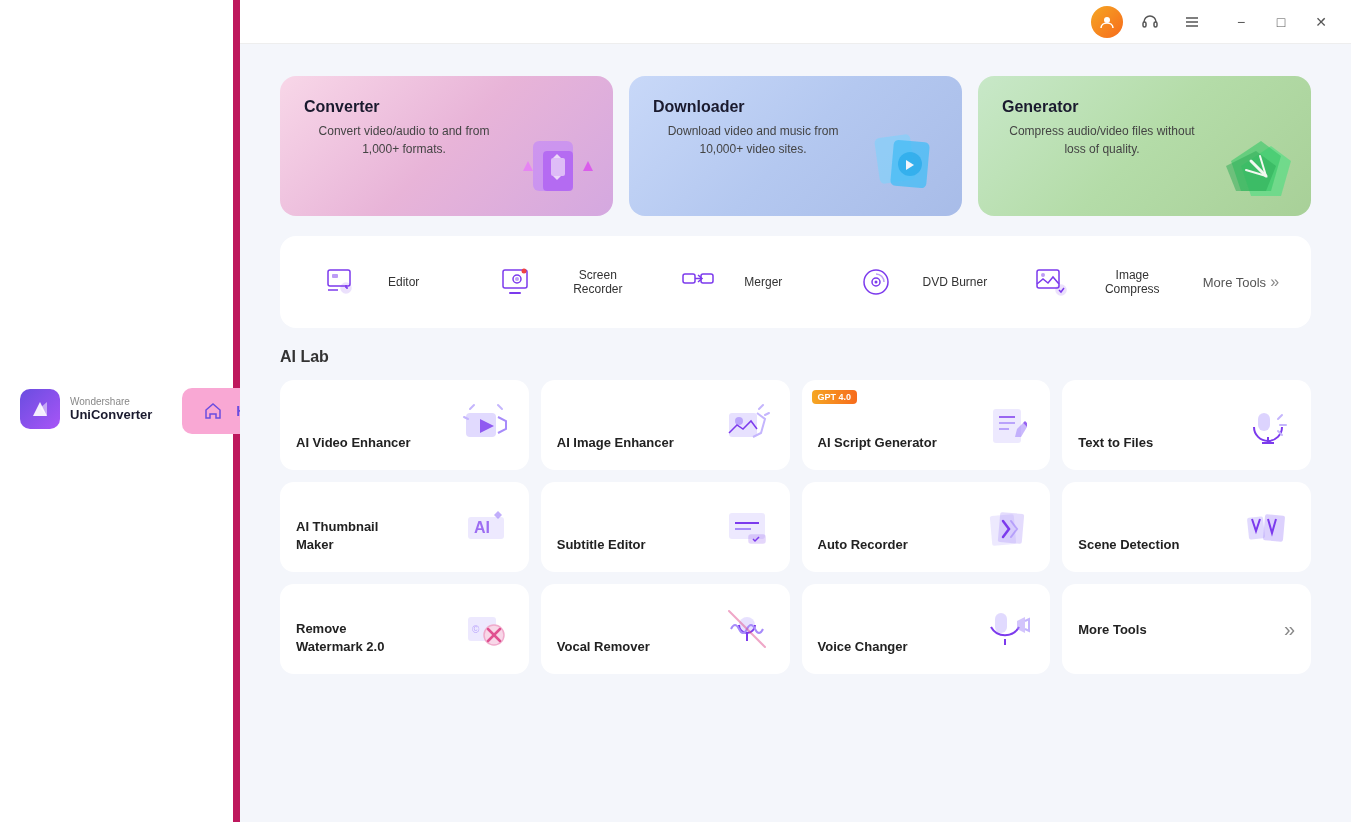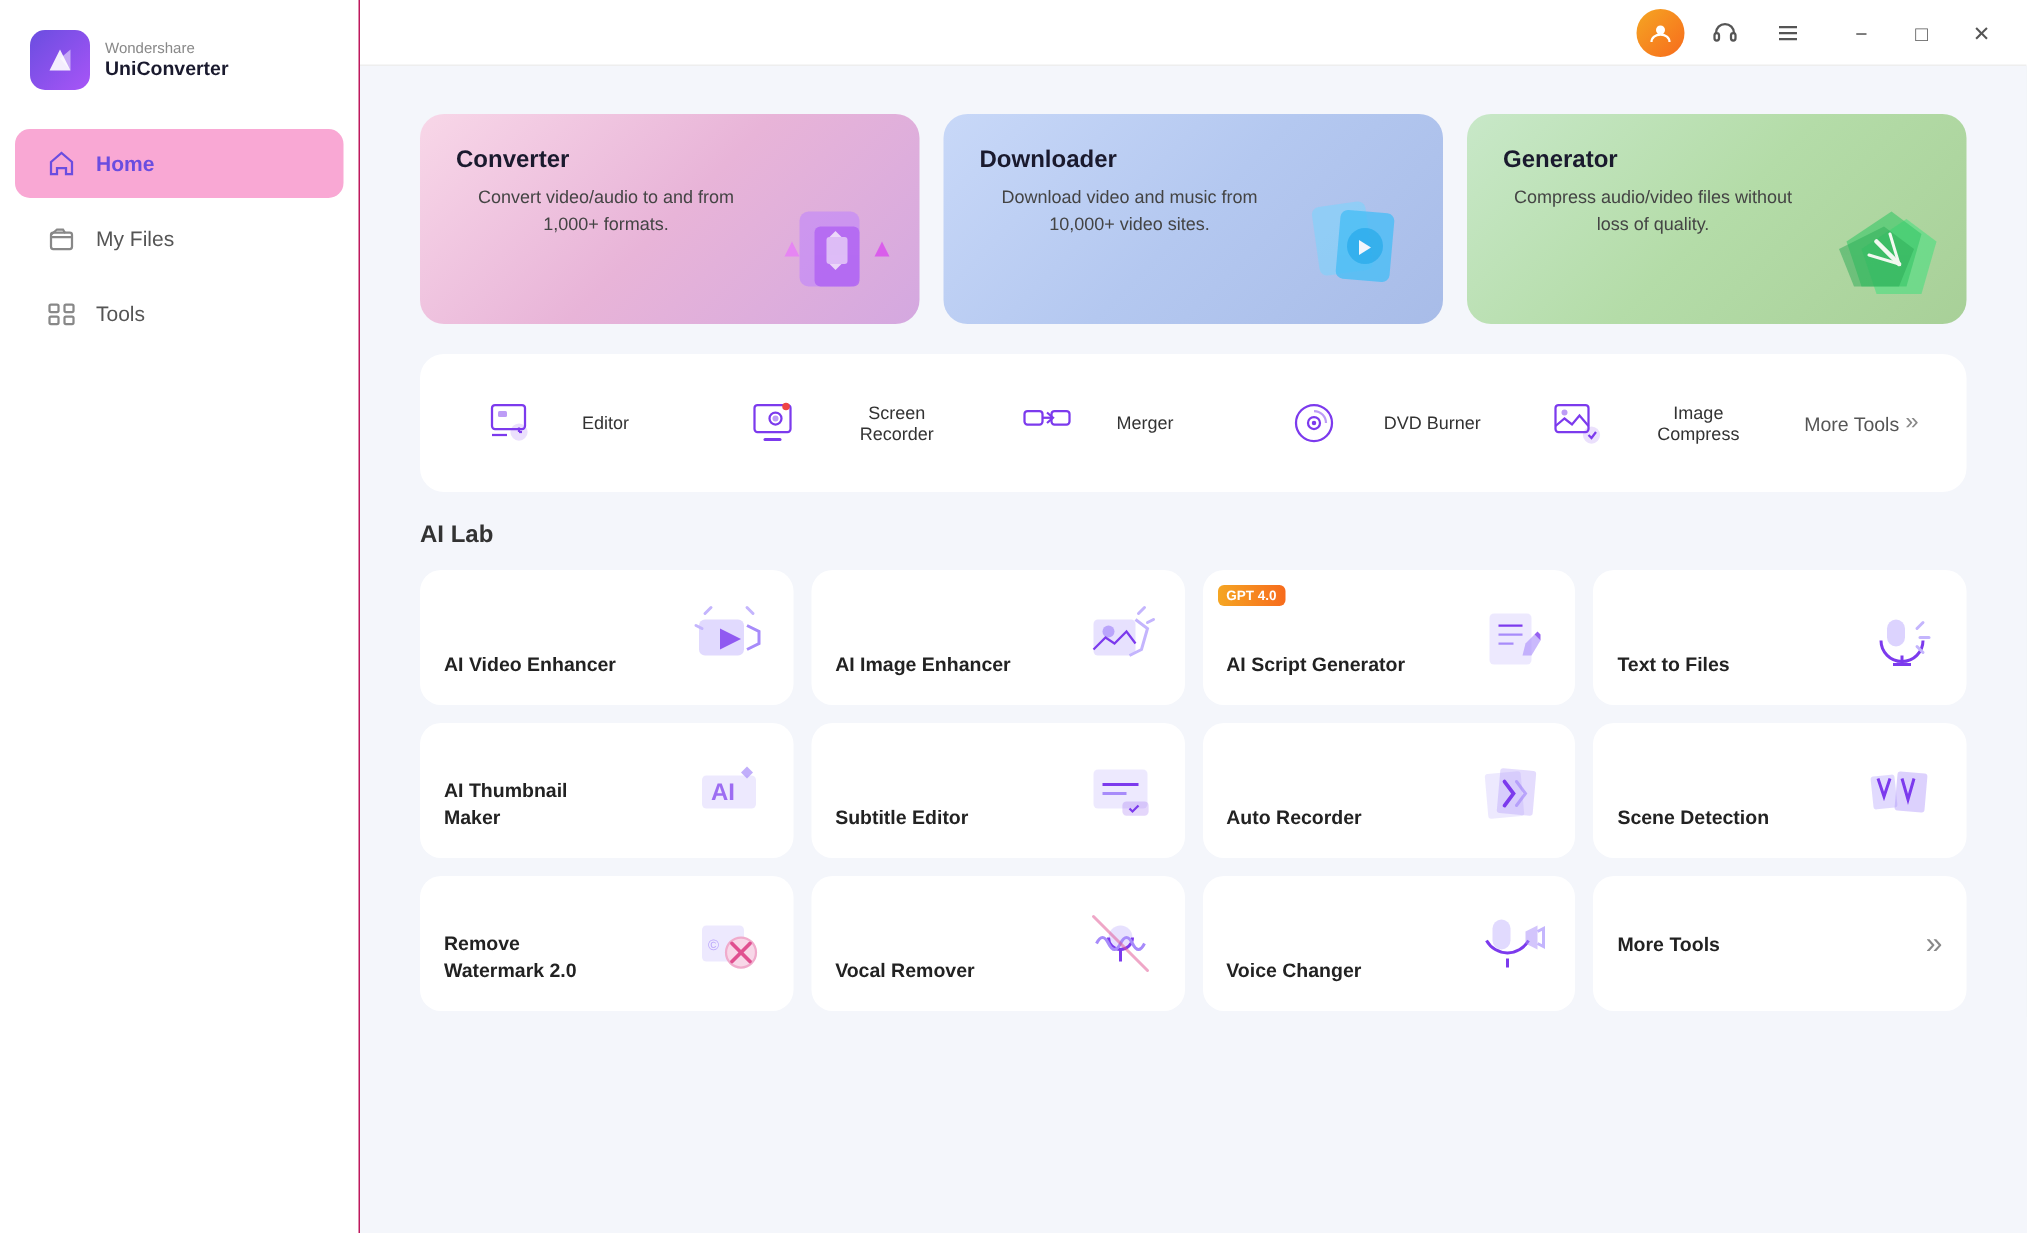--- a/index.html
+++ b/index.html
@@ -1,19 +1,19 @@
 <!DOCTYPE html>
 <html><head>
   <meta charset="utf-8">
   <style>
     * { margin: 0; padding: 0; box-sizing: border-box; }
     body { font-family: -apple-system, BlinkMacSystemFont, 'Segoe UI', sans-serif; background: #f0f2f8; display: flex; width: 1351px; height: 822px; overflow: hidden; }
 
     
-    .sidebar { width: 240px; background: #fff; display: flex; flex-direction: column; padding: 0; border-right: 1px solid #be185d; }
+    .sidebar { width: 240px; background: #fff; display: flex; flex-direction: row; padding: 0; border-right: 7px solid #be185d; align-items: center; }
     .logo-area { display: flex; align-items: center; gap: 10px; padding: 20px 20px 24px 20px; }
     .logo-icon { width: 40px; height: 40px; background: linear-gradient(135deg, #6a4de0, #a855f7); border-radius: 10px; display: flex; align-items: center; justify-content: center; color: white; font-size: 18px; }
     .logo-text { display: flex; flex-direction: column; }
     .logo-brand { font-size: 10px; color: #888; font-weight: 400; }
     .logo-name { font-size: 13px; font-weight: 700; color: #1a1a2e; }
 
     .nav-item { display: flex; align-items: center; gap: 12px; padding: 12px 20px; cursor: pointer; border-radius: 10px; margin: 2px 10px; }
     .nav-item.active { background: #f9a8d4; }
     .nav-item.active .nav-label { color: #6a4de0; font-weight: 600; }
     .nav-label { font-size: 14px; color: #555; }

